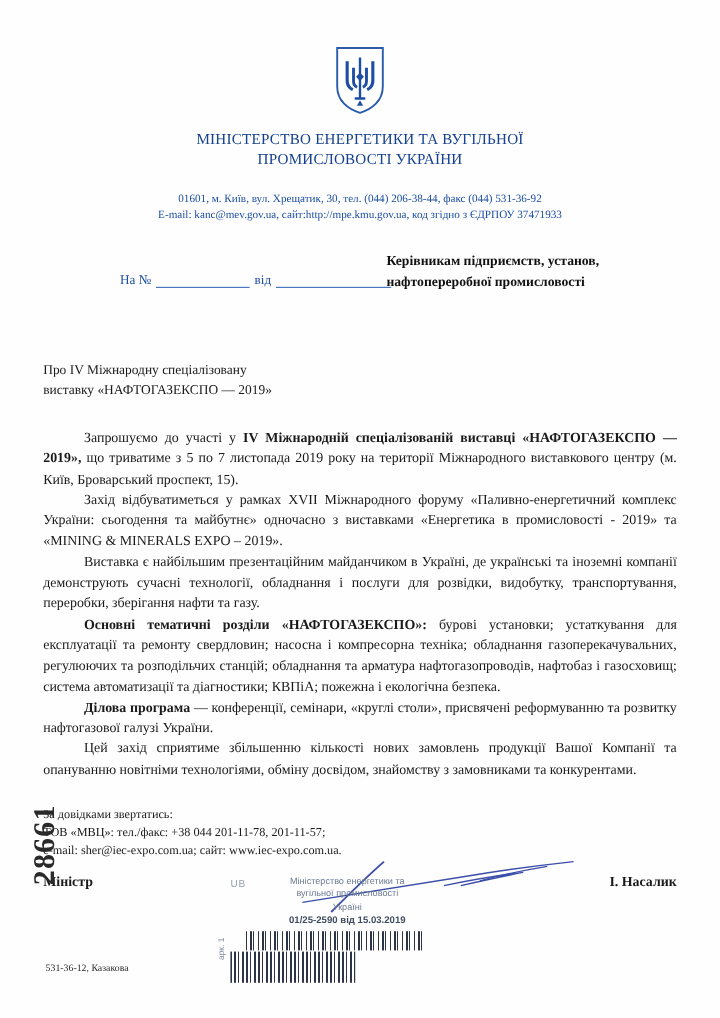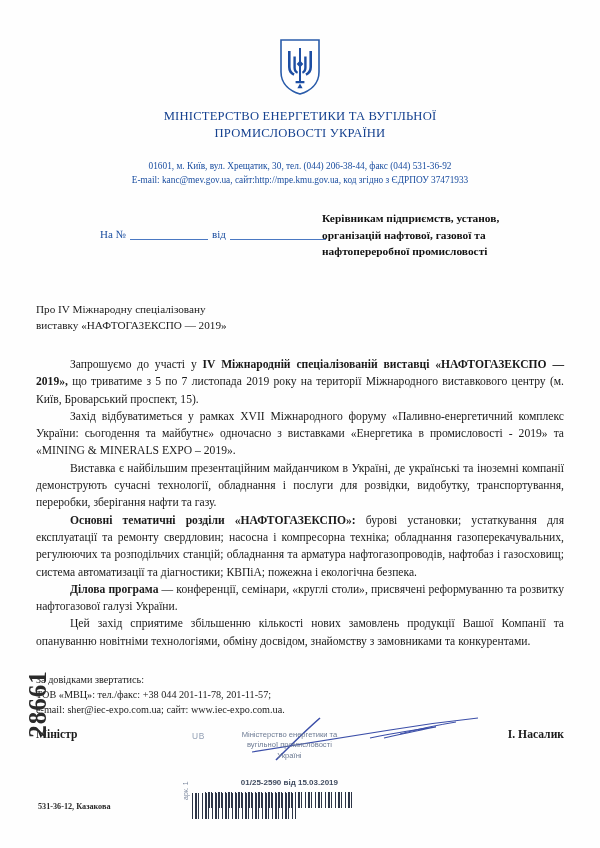--- a/index.html
+++ b/index.html
@@ -165,21 +165,21 @@
   .stamp-lines {
     font-size: 7.6px;
     line-height: 10.4px;
     text-align: center;
     flex: 1;
   }
   .stamp-num {
     font-size: 8px;
     font-weight: bold;
     color: #404c60;
-    margin-top: 17px;
+    margin-top: 1px;
   }
   .barcode {
     margin: 3px auto 0;
     height: 16px;
     width: 150px;
     background-image: repeating-linear-gradient(
       to right,
       #2c3446 0px, #2c3446 1px, transparent 1px, transparent 3px,
       #2c3446 3px, #2c3446 5px, transparent 5px, transparent 6px,
       #2c3446 6px, #2c3446 7px, transparent 7px, transparent 10px
@@ -226,21 +226,20 @@
     transform-origin: left top;
     font-family: "Liberation Sans", sans-serif;
   }
 
   .footer-note {
     position: absolute;
     left: 38px;
     top: 802px;
     font-size: 8.2px;
     color: #2a2a2a;
-    font-weight: bold;
   }
 
   .bottom-barcode {
     position: absolute;
     left: 192px;
     top: 790px;
   }
 </style>
 </head>
 <body>
@@ -275,21 +274,20 @@
 
   <div class="ref-line">
     <span>На №</span>
     <span class="ref-rule"></span>
     <span>від</span>
     <span class="ref-rule wide"></span>
   </div>
 
   <div class="addressee">
     <div>Керівникам підприємств, установ,</div>
-    <div>організацій нафтової, газової та</div>
     <div>нафтопереробної промисловості</div>
   </div>
 
   <div class="subject">
     <div>Про IV Міжнародну спеціалізовану</div>
     <div>виставку «НАФТОГАЗЕКСПО — 2019»</div>
   </div>
 
   <div class="body-text">
     <p><span>Запрошуємо до участі у </span><b>IV Міжнародній спеціалізованій виставці «НАФТОГАЗЕКСПО — 2019»,</b><span> що триватиме з 5 по 7 листопада 2019 року на території Міжнародного виставкового центру (м. Київ, Броварський проспект, 15).</span></p>

